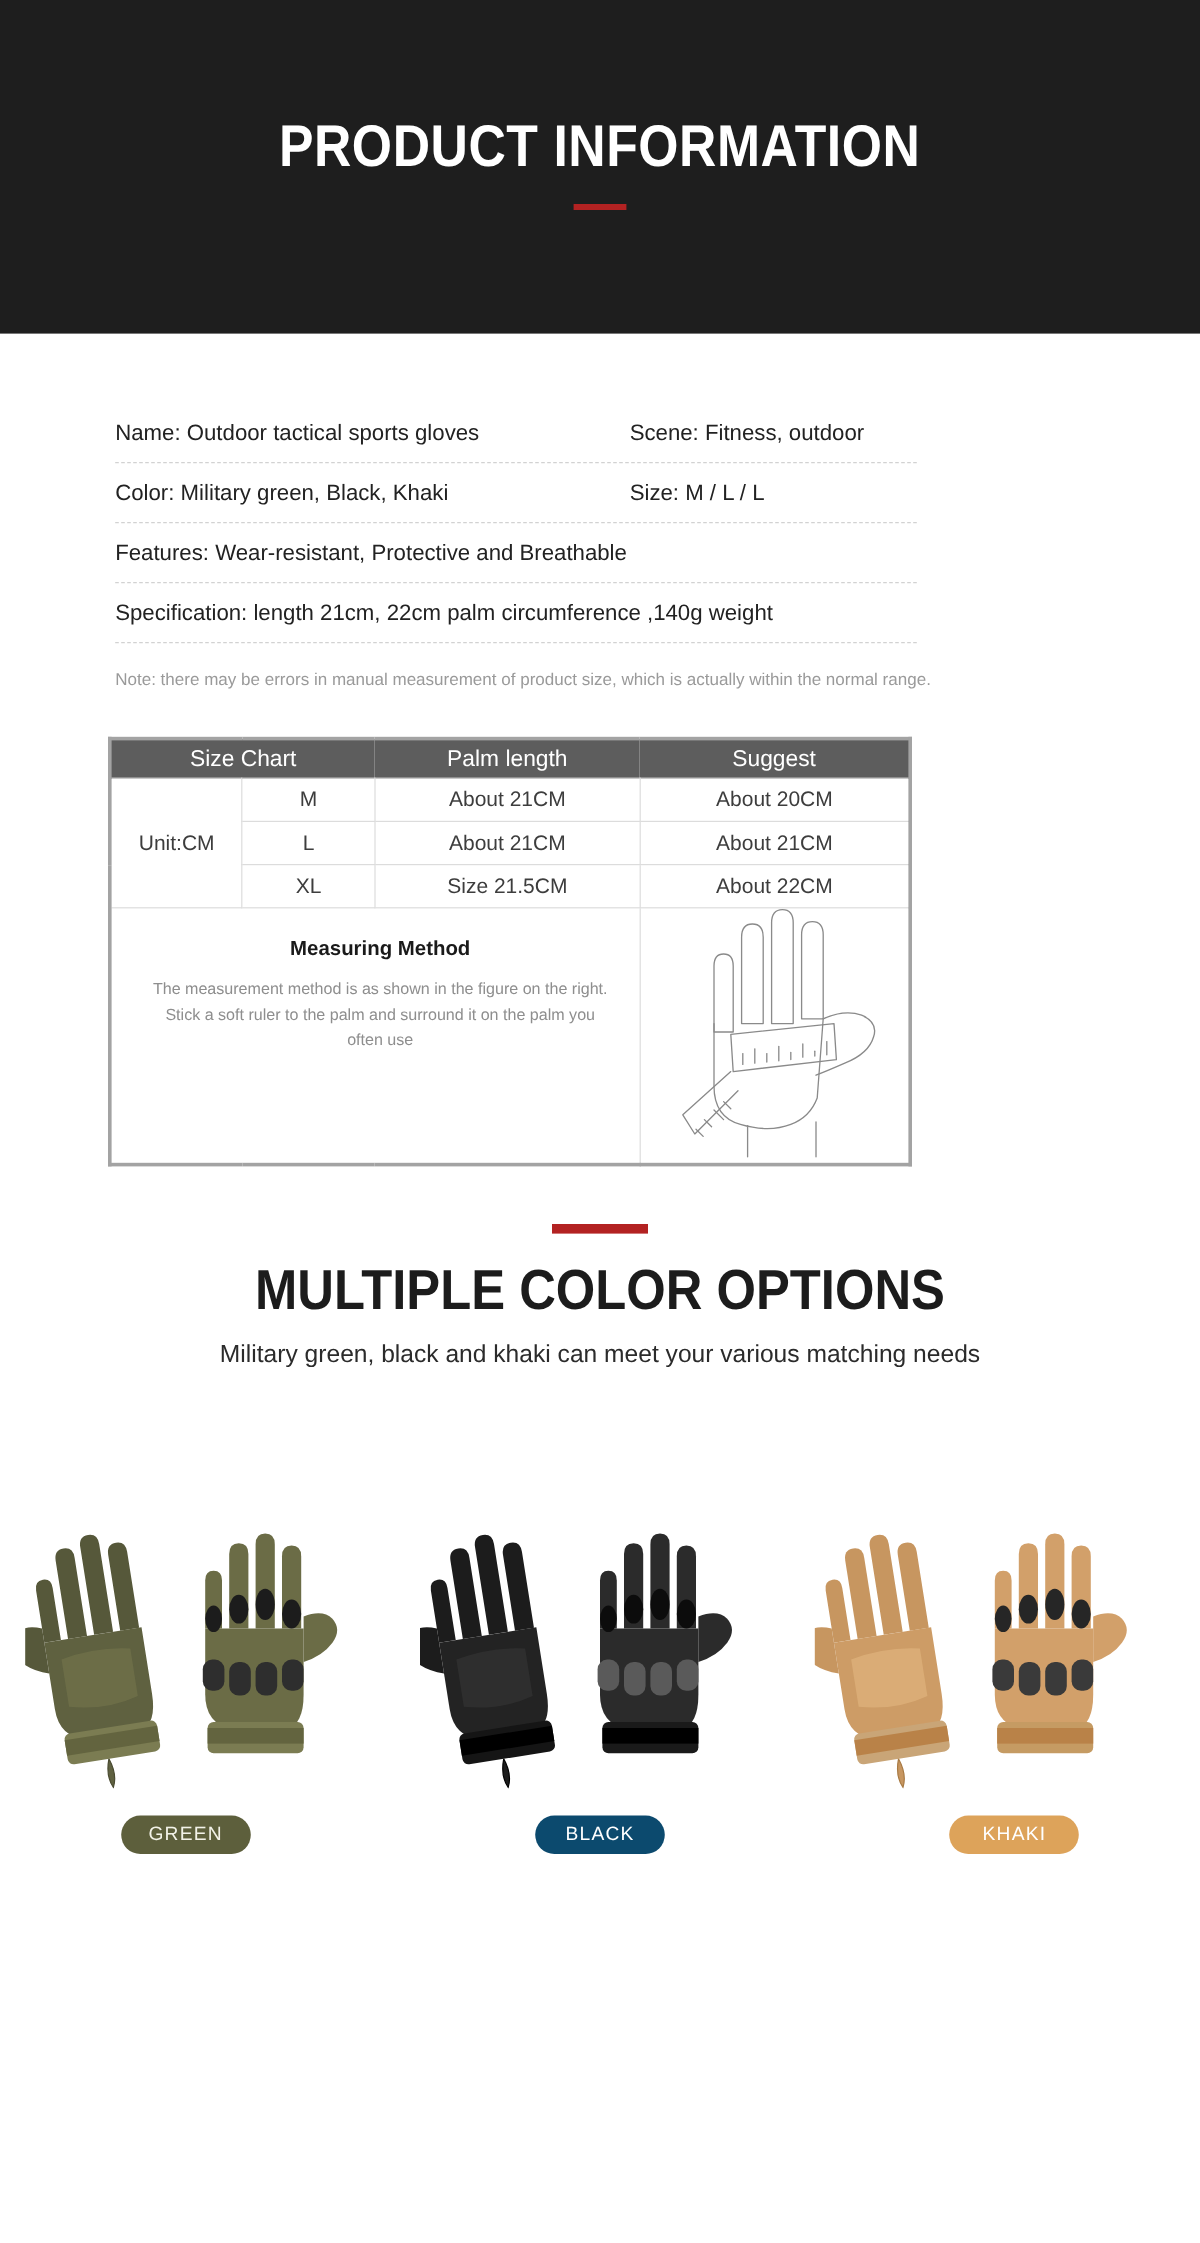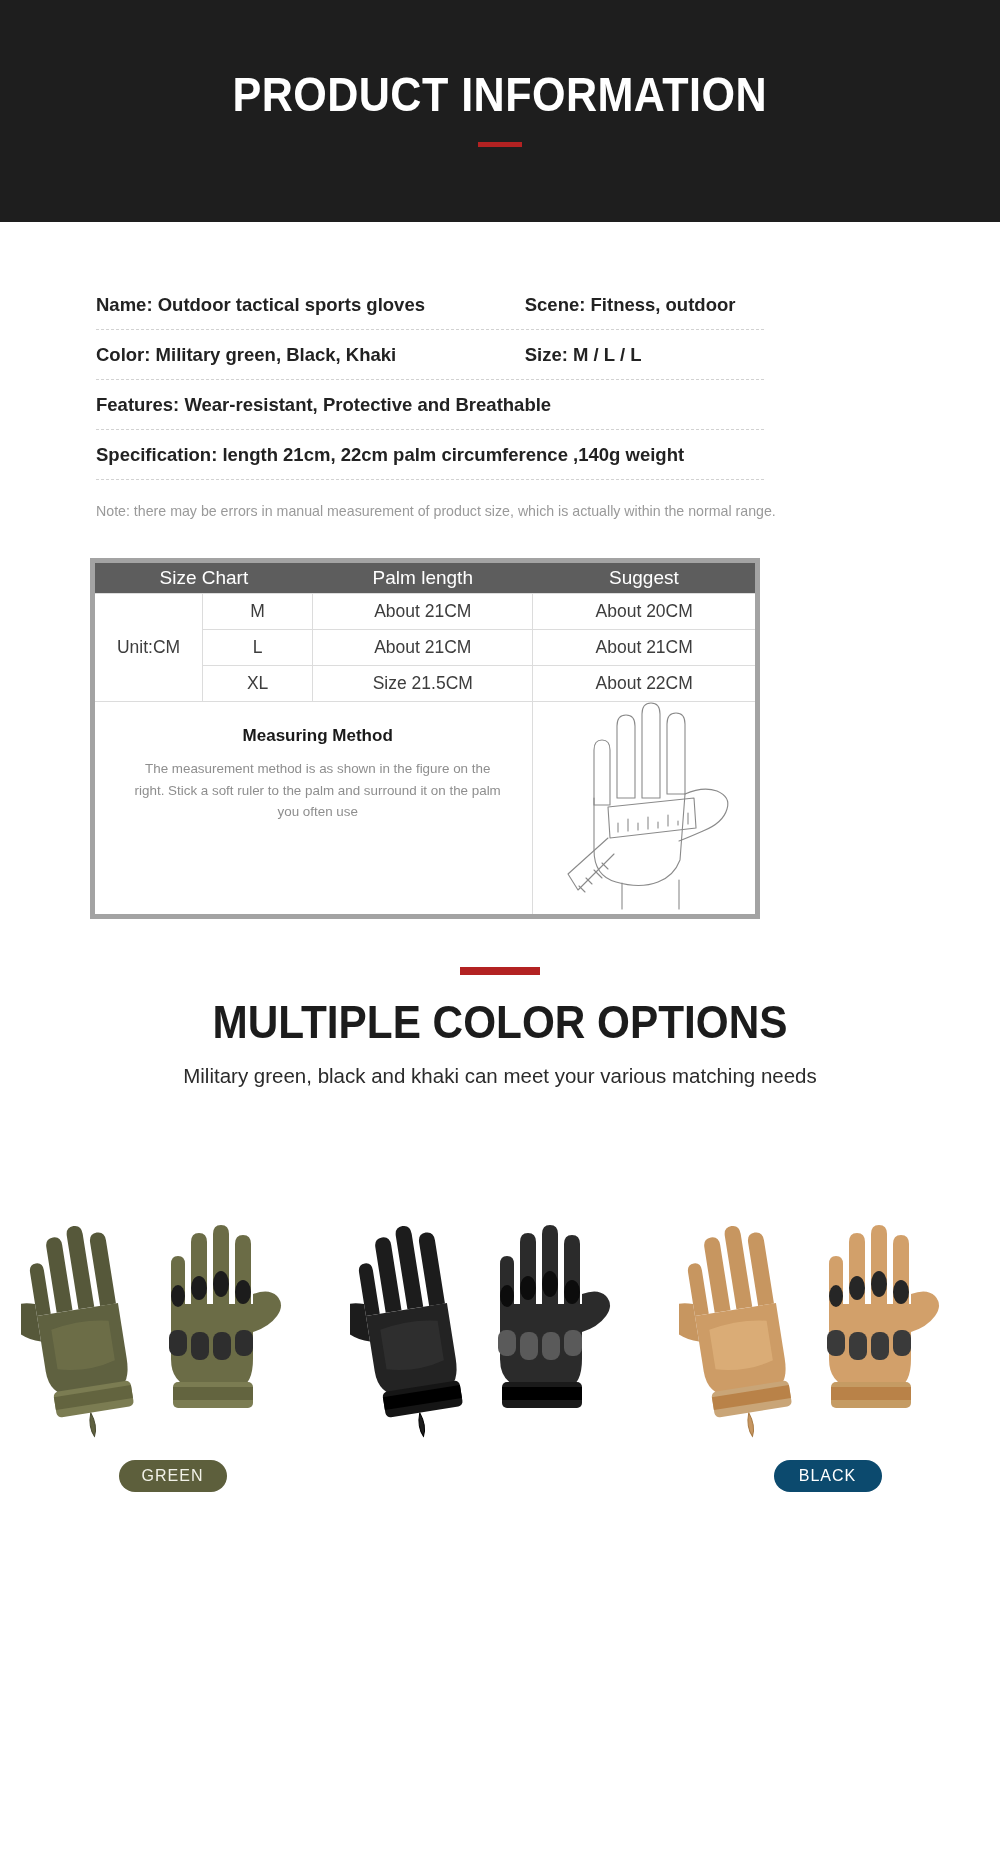--- a/index.html
+++ b/index.html
@@ -8,21 +8,21 @@
     width: 1000px;
     height: 1869px;
     background: #ffffff;
     font-family: "Liberation Sans", sans-serif;
     overflow: hidden;
   }
 
   
   .hero {
     width: 1000px;
-    height: 222px;
+    height: 278px;
     background: #1e1e1e;
     position: relative;
     display: flex;
     flex-direction: column;
     align-items: center;
     justify-content: center;
   }
   .hero-title {
     color: #ffffff;
     font-size: 49px;
@@ -51,21 +51,20 @@
     margin-left: 96px;
   }
   .spec-row {
     display: flex;
     align-items: center;
     height: 50px;
     border-bottom: 1px dashed #d2d2d2;
     font-size: 18.5px;
     color: #222222;
     white-space: nowrap;
-    font-weight: bold;
   }
   .spec-row:first-child { border-top: none; }
   .spec-left  { width: 430px; }
   .spec-right { width: 240px; }
   .spec-full  { width: 100%; }
 
   .note {
     width: 680px;
     margin-left: 96px;
     margin-top: 20px;
@@ -73,21 +72,21 @@
     line-height: 1.55;
     color: #9a9a9a;
   }
 
   
   .size-table {
     width: 670px;
     margin-left: 90px;
     margin-top: 36px;
     border-collapse: collapse;
-    border: 5px solid #a3a3a3;
+    border: 3px solid #a3a3a3;
     table-layout: fixed;
   }
   .size-table th {
     background: #5d5d5d;
     color: #ffffff;
     font-size: 19px;
     font-weight: normal;
     height: 33px;
     text-align: center;
     border: none;
@@ -431,14 +430,17 @@
 
   </div>
 
   <div class="badges">
     <div class="badge-slot">
       <div class="badge" id="badge-green" style="background: rgb(93, 95, 60); color: rgb(242, 242, 232);">GREEN</div>
     </div>
     <div class="badge-slot">
       <div class="badge" id="badge-black" style="background: #0c4a6e; color: rgb(255, 255, 255);">BLACK</div>
     </div>
+    <div class="badge-slot">
+      <div class="badge" id="badge-khaki" style="background: rgb(221, 163, 90); color: rgb(255, 255, 255);">KHAKI</div>
+    </div>
   </div>
 </div>
 
 </body></html>

